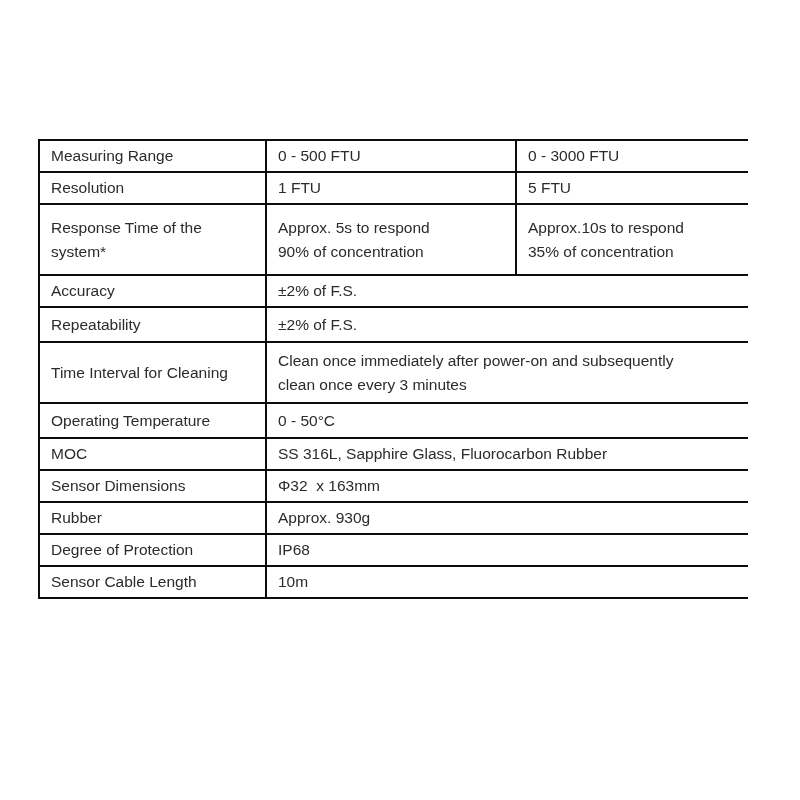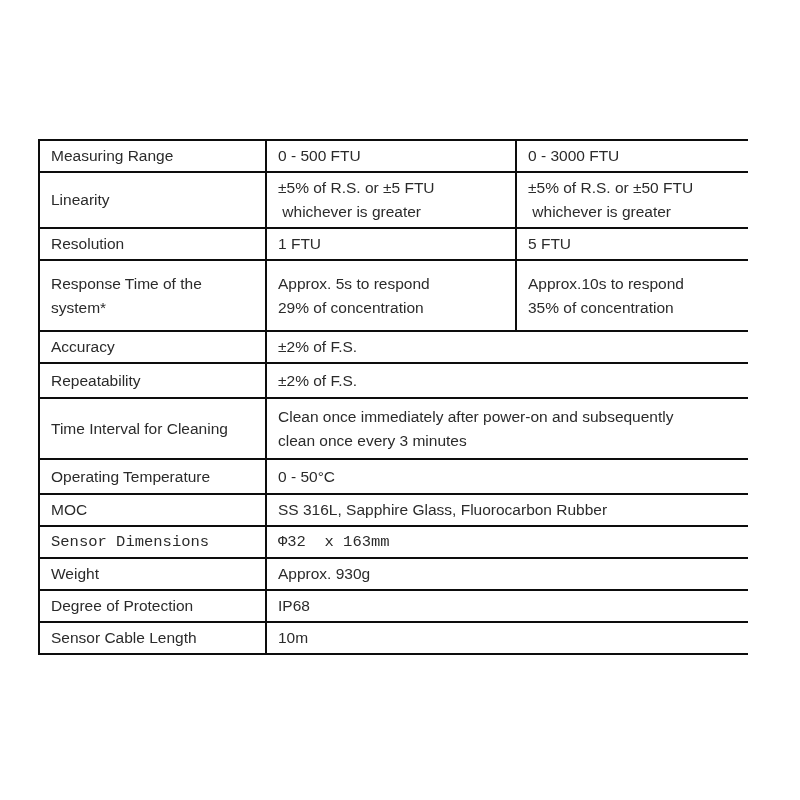--- a/index.html
+++ b/index.html
@@ -47,37 +47,30 @@
       <col style="width:227px">
       <col style="width:250px">
       <col style="width:241px">
     </colgroup>
     <tbody>
         <tr style="height: 28px;">
           <td class="label-cell">Measuring Range</td>
           <td class="value-cell">0 - 500 FTU</td>
           <td class="value-cell">0 - 3000 FTU</td>
         </tr>
-        <tr style="height: 53px;">
-          <td class="label-cell">Linearity</td>
-          <td class="value-cell">±5% of R.S. or ±5 FTU
- whichever is greater</td>
-          <td class="value-cell">±5% of R.S. or ±50 FTU
- whichever is greater</td>
-        </tr>
         <tr style="height: 30px; margin-left: 34px;">
           <td class="label-cell">Resolution</td>
           <td class="value-cell">1 FTU</td>
           <td class="value-cell">5 FTU</td>
         </tr>
         <tr style="height: 71px; margin-top: 15px;">
           <td class="label-cell">Response Time of the
 system*</td>
           <td class="value-cell">Approx. 5s to respond
-29% of concentration</td>
+90% of concentration</td>
           <td class="value-cell">Approx.10s to respond
 35% of concentration</td>
         </tr>
         <tr style="height: 31px;">
           <td class="label-cell">Accuracy</td>
           <td class="value-cell" colspan="2">±2% of F.S.</td>
         </tr>
         <tr style="height: 35px;">
           <td class="label-cell">Repeatability</td>
           <td class="value-cell" colspan="2">±2% of F.S.</td>
@@ -88,26 +81,26 @@
 clean once every 3 minutes</td>
         </tr>
         <tr style="height: 35px; border-radius: 13px;">
           <td class="label-cell">Operating Temperature</td>
           <td class="value-cell" colspan="2">0 - 50°C</td>
         </tr>
         <tr style="height: 31px; margin-left: 8px;">
           <td class="label-cell">MOC</td>
           <td class="value-cell" colspan="2">SS 316L, Sapphire Glass, Fluorocarbon Rubber</td>
         </tr>
-        <tr style="height: 29px; font-family: Liberation Mono, monospace;">
+        <tr style="height: 29px;">
           <td class="label-cell">Sensor Dimensions</td>
           <td class="value-cell" colspan="2">Φ32  x 163mm</td>
         </tr>
         <tr style="height: 30px;">
-          <td class="label-cell">Weight</td>
+          <td class="label-cell">Rubber</td>
           <td class="value-cell" colspan="2">Approx. 930g</td>
         </tr>
         <tr style="height: 31px;">
           <td class="label-cell">Degree of Protection</td>
           <td class="value-cell" colspan="2">IP68</td>
         </tr>
         <tr style="height: 30px;">
           <td class="label-cell">Sensor Cable Length</td>
           <td class="value-cell" colspan="2">10m</td>
         </tr>

